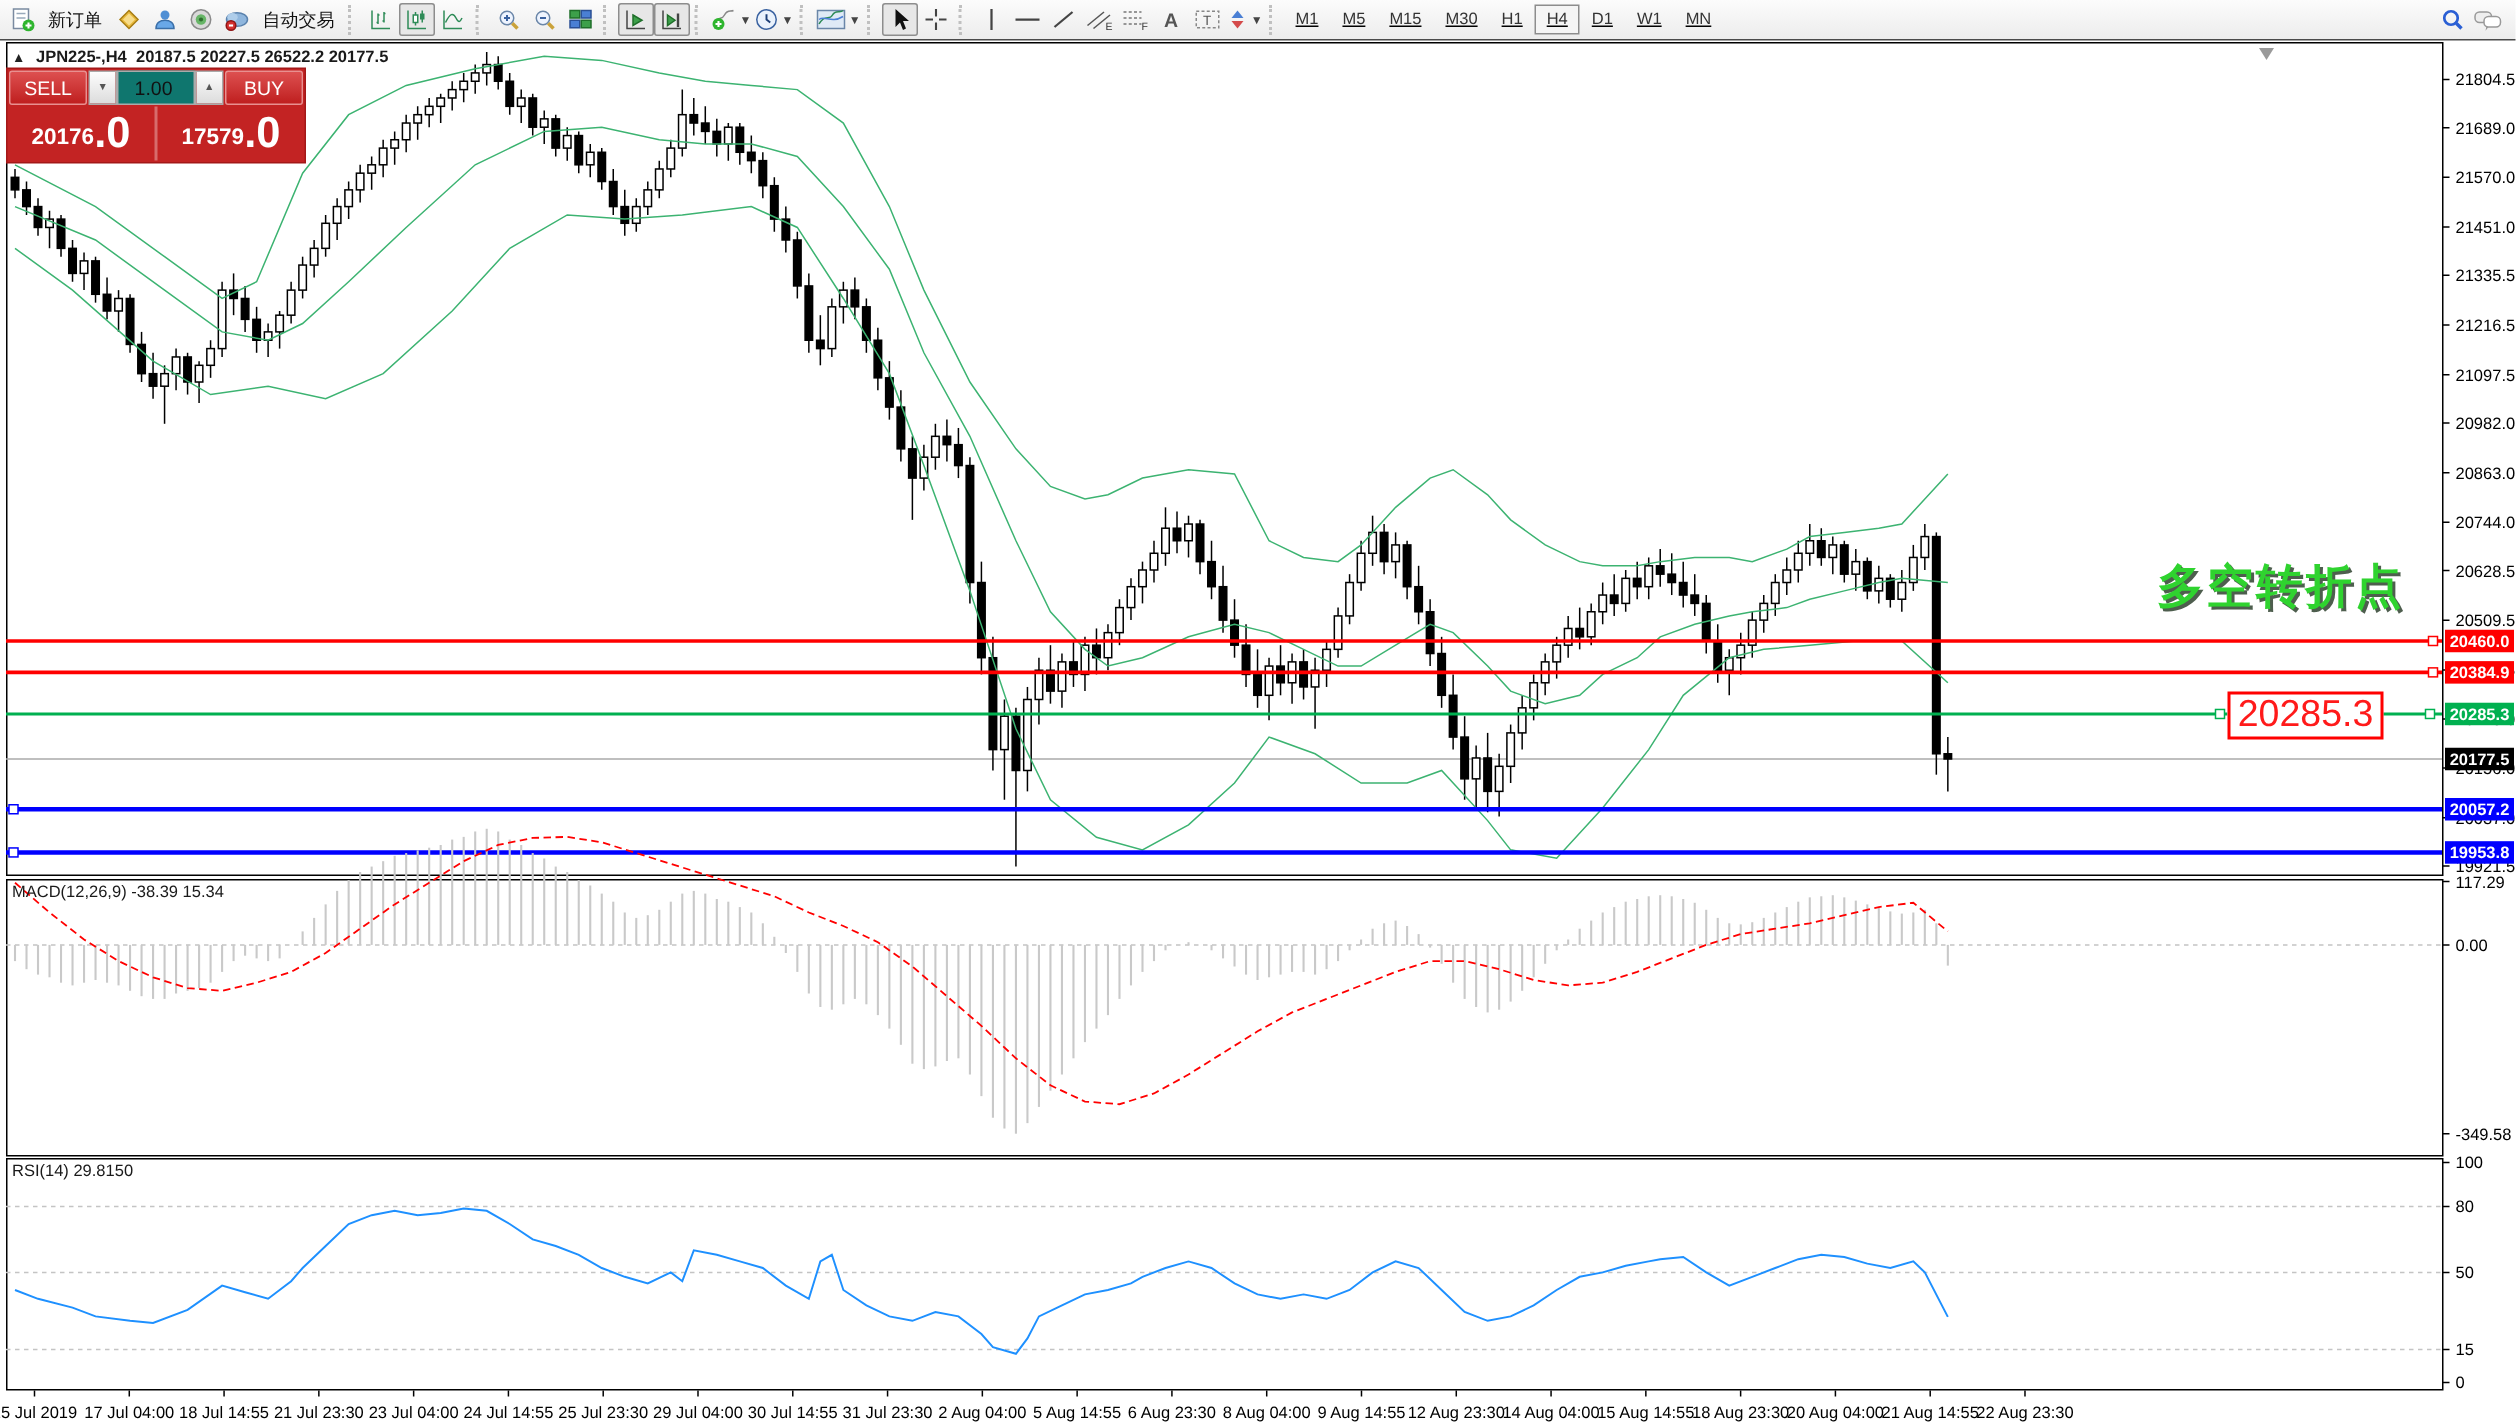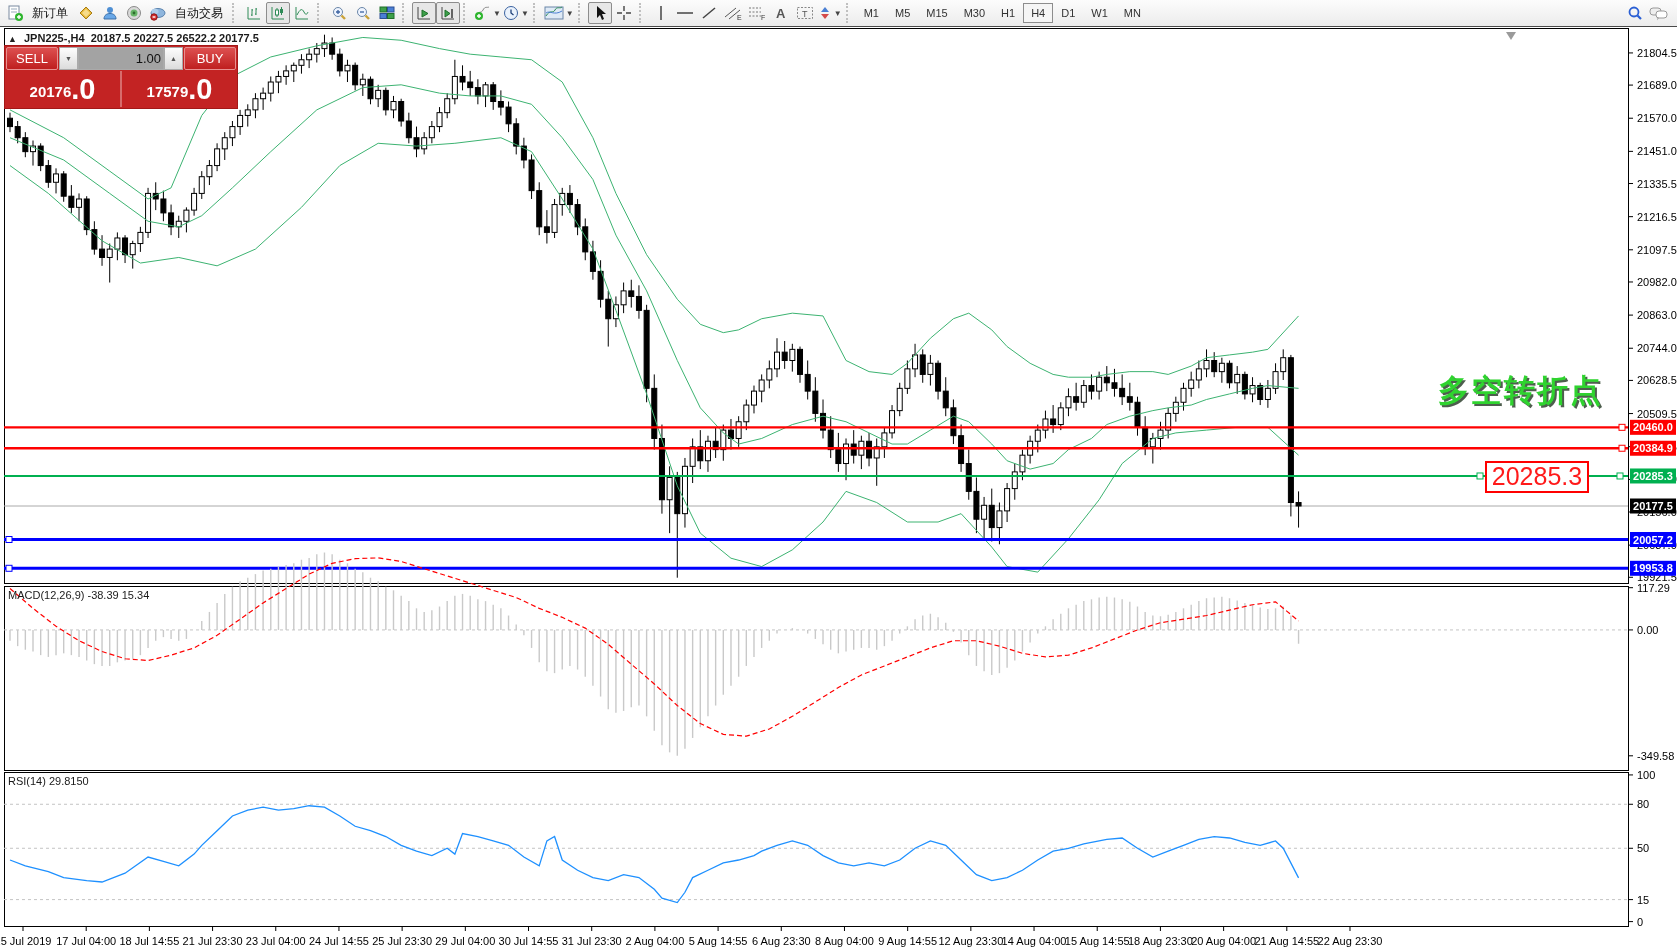--- a/index.html
+++ b/index.html
@@ -21,30 +21,30 @@
   
   #chart-header{position:absolute;left:8px;top:32px;font-size:11px;font-weight:bold;color:#1a1a1a;z-index:20;white-space:nowrap;}
   #chart-header .arr{font-size:9px;margin-right:4px;color:#222;}
   #macd-label{position:absolute;left:8px;top:589px;font-size:11px;color:#1a1a1a;z-index:20;text-align:center;}
   #rsi-label{position:absolute;left:8px;top:775px;font-size:11px;color:#1a1a1a;z-index:20;}
   #annotation{position:absolute;left:1398px;top:370px;font-size:31px;font-weight:bold;color:#2fd32f;
     text-shadow:2px 2px 0 #4e5e4e;z-index:20;white-space:nowrap;letter-spacing:2px;margin-left:40px;}
   #callout{position:absolute;left:1485px;top:461px;width:100px;height:28px;background:#fff;
     border:2px solid #ff0000;color:#ff1a1a;font-size:25px;text-align:center;line-height:27px;z-index:21;}
   
-  #trade-panel{position:absolute;left:5px;top:46px;width:232px;height:62px;background:#c32323;
+  #trade-panel{position:absolute;left:5px;top:46px;width:198px;height:62px;background:#c32323;
     z-index:25;box-shadow:0 0 0 1px #a31818;}
   #tp-top{display:flex;height:25px;align-items:stretch;}
   .tp-btn{width:50px;color:#fff;font-size:13px;display:flex;align-items:center;justify-content:center;
     background:linear-gradient(#dd5050,#bf1f1f);border:1px solid #e89090;border-radius:2px;margin:1px;}
   #tp-vol{flex:1;display:flex;margin:1px 0;}
   .spin{width:17px;background:linear-gradient(#fdfdfd,#dcdcdc);border:1px solid #aaa;color:#555;
     font-size:7px;display:flex;align-items:center;justify-content:center;}
-  #vol-field{flex:1;background:#a3a3a3;border:1px solid #aaa;font-size:13px;color:#111;
-    display:flex;align-items:center;justify-content:flex-end;padding-right:2px;}
+  #vol-field{flex:1;background:#0f766e;border:1px solid #aaa;font-size:13px;color:#111;
+    display:flex;align-items:center;justify-content:flex-end;padding-right:14px;}
   #tp-prices{display:flex;height:36px;}
   .tp-price{flex:1;color:#fff;display:flex;align-items:flex-end;justify-content:center;padding-bottom:3px;}
   .tp-price .small{font-size:15px;font-weight:bold;line-height:24px;margin-top:28px;}
   .tp-price .big{font-size:29px;font-weight:bold;line-height:29px;}
   #tp-prices .div{width:2px;background:#ffffff55;}
   svg text{font-family:"Liberation Sans",sans-serif;}
   .icon16{display:block;}
 </style>
 </head>
 <body>
@@ -223,21 +223,21 @@
     </svg>
   </div>
   <div class="tbtn">
     <svg class="icon16" width="14" height="16">
       <polygon points="7,2 11,7 3,7" fill="#4a7fd4"></polygon>
       <polygon points="7,14 11,9 3,9" fill="#d44a4a"></polygon>
     </svg>
     <span class="caret">▼</span>
   </div>
   <div class="tsep"></div>
-  <div id="tf-group" style="display:flex;align-items:center;">
+  <div id="tf-group" style="display:flex;align-items:center;text-decoration:underline;">
       <div class="tfbtn">M1</div>
       <div class="tfbtn">M5</div>
       <div class="tfbtn">M15</div>
       <div class="tfbtn">M30</div>
       <div class="tfbtn">H1</div>
       <div class="tfbtn active">H4</div>
       <div class="tfbtn">D1</div>
       <div class="tfbtn">W1</div>
       <div class="tfbtn">MN</div>
     </div>

